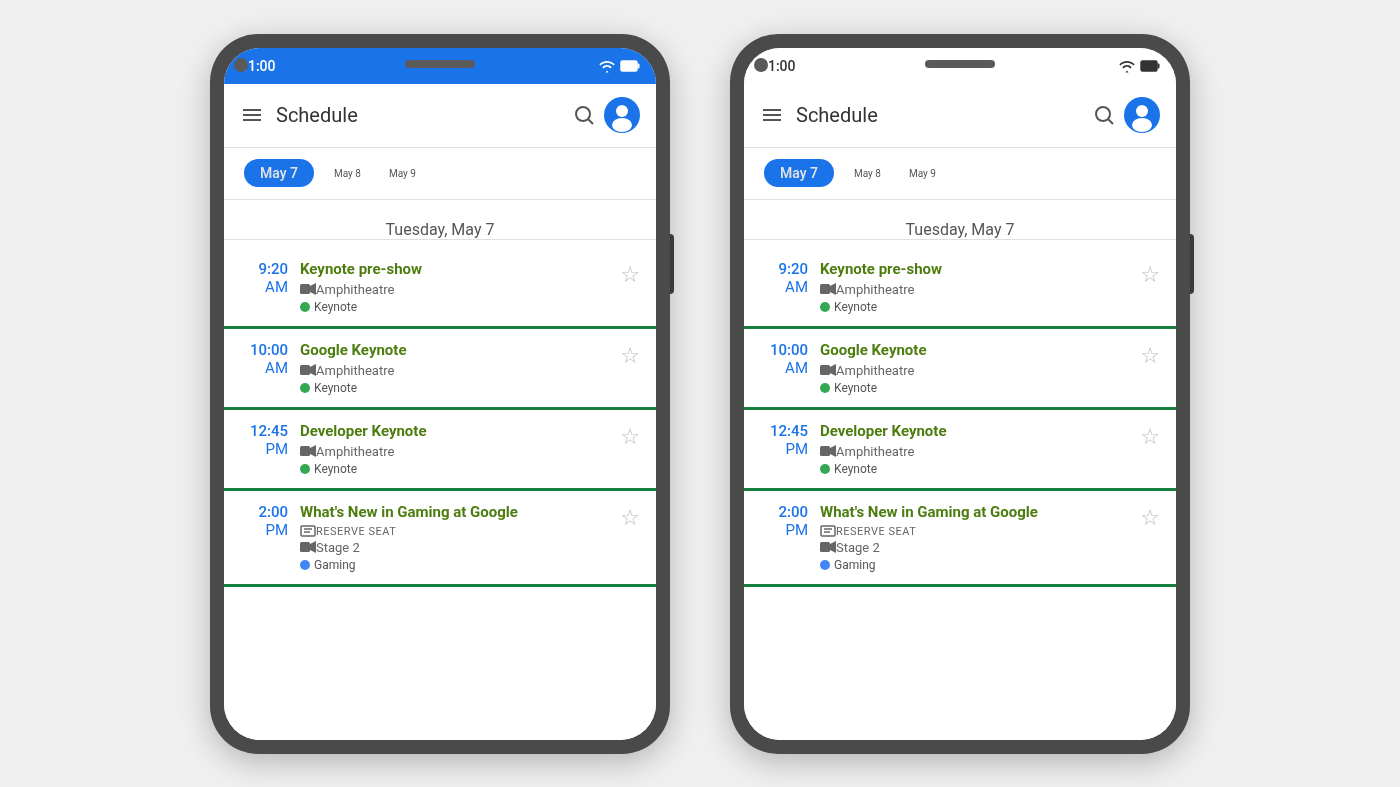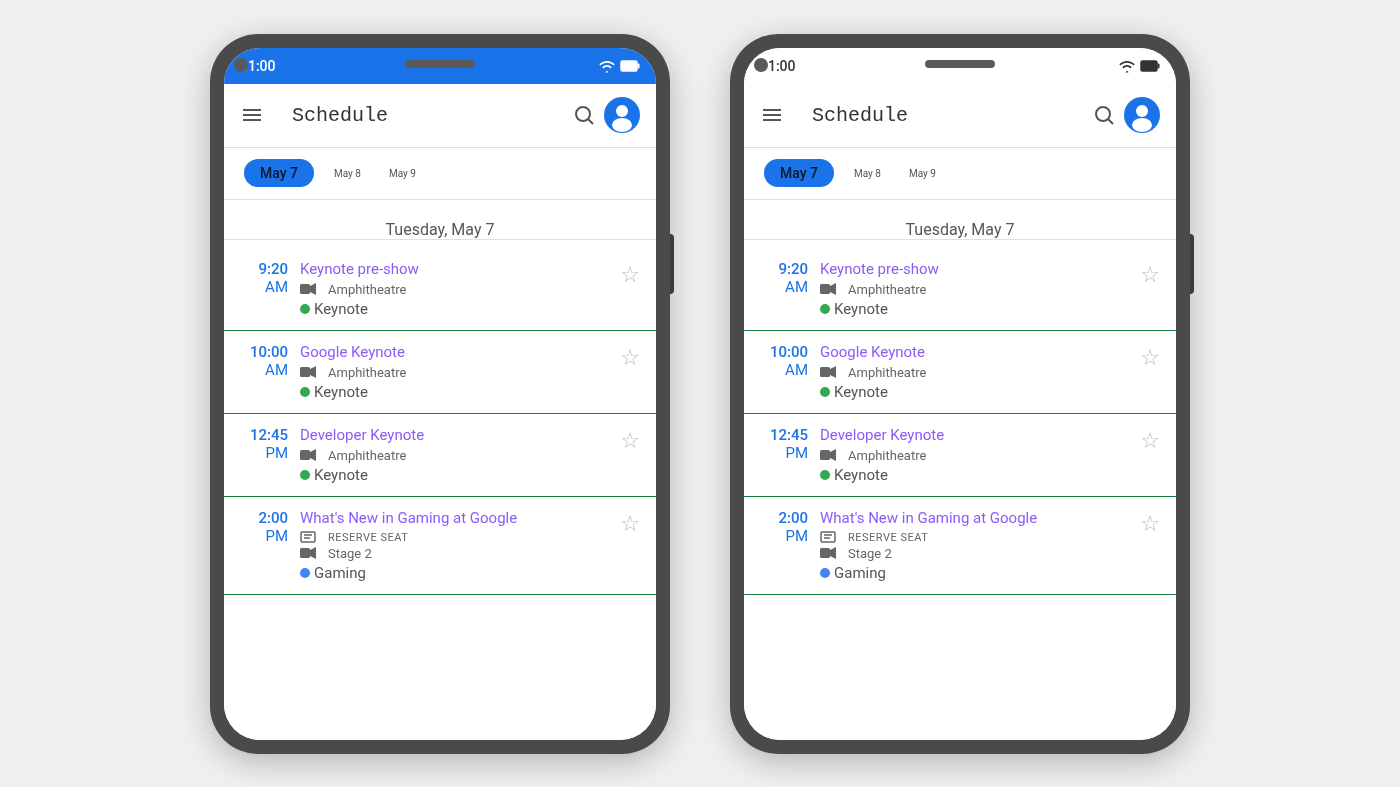--- a/index.html
+++ b/index.html
@@ -119,22 +119,21 @@
       align-items: center;
       padding: 0 16px;
       border-bottom: 1px solid #e0e0e0;
       flex-shrink: 0;
     }
     .app-bar-title {
       font-size: 20px;
       font-weight: 400;
       color: #333;
       flex: 1;
-      margin-left: 28px;
-      font-family: Liberation Mono, monospace;
+      margin-left: 12px;
     }
     .app-bar-icons {
       display: flex;
       align-items: center;
       gap: 8px;
     }
     .menu-icon, .search-icon, .avatar-icon {
       cursor: pointer;
       display: flex;
       align-items: center;
@@ -147,21 +146,21 @@
       height: 52px;
       display: flex;
       align-items: center;
       padding: 0 20px;
       gap: 12px;
       border-bottom: 1px solid #e0e0e0;
       flex-shrink: 0;
     }
     .tab-pill {
       background: #1a73e8;
-      color: #0f172a;
+      color: #e5e5e5;
       border-radius: 20px;
       padding: 6px 16px;
       font-size: 14px;
       font-weight: 500;
       cursor: pointer;
     }
     .tab-plain {
       color: #555;
       font-size: 10px;
       padding: 6px 8px;
@@ -186,21 +185,21 @@
       height: 1px;
       background: #e0e0e0;
       margin: 0 0 8px;
     }
 
     
     .schedule-item {
       display: flex;
       align-items: flex-start;
       padding: 12px 16px 12px 16px;
-      border-bottom: 1px solid #15803d;
+      border-bottom: 3px solid #15803d;
       gap: 12px;
     }
     .time-block {
       min-width: 48px;
       text-align: right;
     }
     .time-hour {
       font-size: 15px;
       font-weight: 500;
       color: #1a73e8;
@@ -209,37 +208,37 @@
     .time-ampm {
       font-size: 15px;
       color: #1a73e8;
       line-height: 1.2;
     }
     .item-details {
       flex: 1;
     }
     .item-title {
       font-size: 15px;
-      font-weight: 400;
-      color: #8b5cf6;
+      font-weight: 700;
+      color: #4d7c0f;
       margin-bottom: 4px;
     }
     .item-location {
       display: flex;
       align-items: center;
-      gap: 12px;
+      gap: 0;
       font-size: 13px;
       color: #666;
       margin-bottom: 3px;
     }
     .item-tag {
       display: flex;
       align-items: center;
       gap: 4px;
-      font-size: 15px;
+      font-size: 12px;
       color: #555;
     }
     .tag-dot {
       width: 10px;
       height: 10px;
       border-radius: 50%;
       flex-shrink: 0;
     }
     .tag-dot-green { background: #34a853; }
     .tag-dot-blue { background: #4285f4; }

